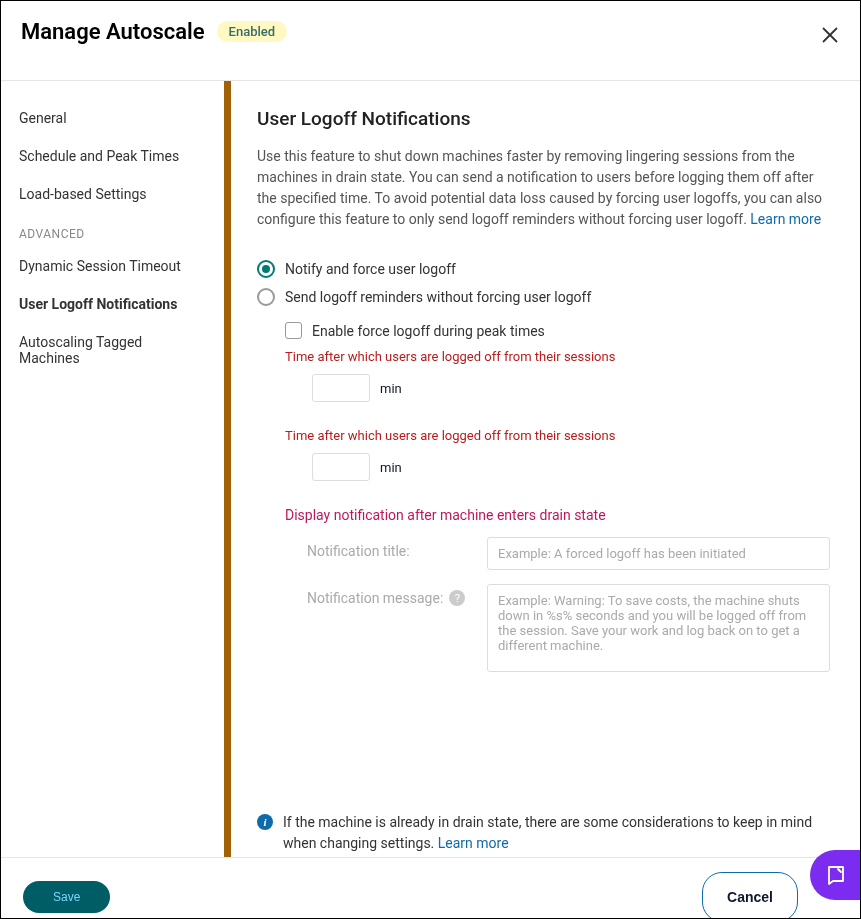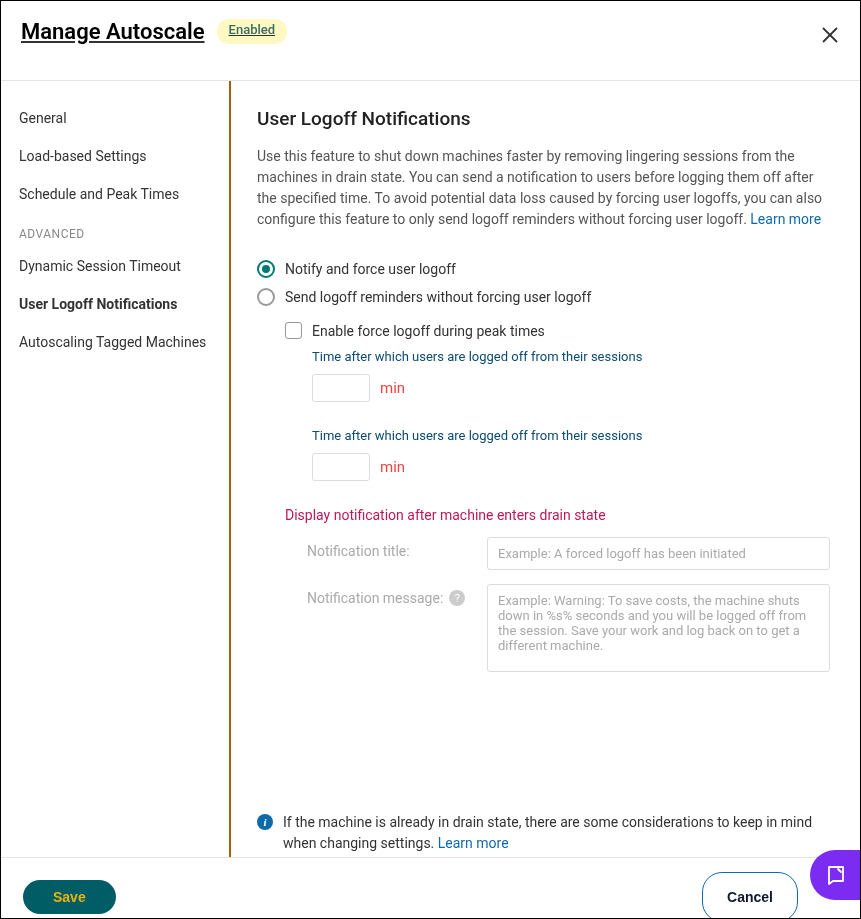--- a/index.html
+++ b/index.html
@@ -13,23 +13,23 @@
       color: #333;
       background: #fff;
       width: 861px;
       height: 919px;
       border: 1px solid #000;
       overflow: hidden;
       position: relative;
     }
     .header {
       display: flex;
+      align-items: center;
       padding: 18px 20px 0 20px;
       position: relative;
-      text-decoration: underline;
     }
     .header-title {
       font-size: 22px;
       font-weight: 600;
       color: #000;
     }
     .badge {
       margin-left: 12px;
       padding: 3px 12px;
       background: #fef9c3;
@@ -52,21 +52,21 @@
       margin: 10px 20px 0 20px;
     }
     .body {
       display: flex;
       height: calc(100% - 140px);
       border-top: 1px solid #e5e5e5;
     }
     .sidebar {
       width: 230px;
       min-width: 230px;
-      border-right: 2px solid #a16207;
+      border-right: 7px solid #a16207;
       padding-top: 18px;
     }
     .sidebar-item {
       padding: 11px 18px;
       font-size: 14px;
       color: #333;
       cursor: pointer;
     }
     .sidebar-item.active {
       font-weight: 700;
@@ -142,42 +142,41 @@
     }
     .checkbox {
       width: 17px;
       height: 17px;
       border: 1.5px solid #999;
       border-radius: 3px;
       margin-right: 10px;
       flex-shrink: 0;
     }
     .sub-help {
-      margin-left: 27px;
-      color: #0c4a6e;
+      color: #b91c1c;
       font-size: 13px;
       margin-bottom: 10px;
     }
     .input-row {
       margin-left: 27px;
       display: flex;
       align-items: center;
       gap: 10px;
     }
     .small-input {
       width: 58px;
       height: 28px;
       border: 1px solid #ddd;
       border-radius: 3px;
       padding: 0 6px;
       font-size: 13px;
     }
     .unit {
-      color: #ef4444;
-      font-size: 15px;
+      color: #0f172a;
+      font-size: 13px;
     }
     .section-label {
       font-weight: 400;
       color: #be185d;
       margin-left: 28px;
       margin-top: 20px;
       margin-bottom: 14px;
       font-size: 14px;
     }
     .form-row {
@@ -270,26 +269,26 @@
     .footer {
       border-top: 1px solid #e5e5e5;
       padding: 14px 22px;
       display: flex;
       align-items: center;
       justify-content: space-between;
       background: #fff;
     }
     .btn-primary {
       background: #005d66;
-      color: #eab308;
+      color: #7dd3fc;
       border: none;
       padding: 9px 30px;
       border-radius: 20px;
-      font-size: 14px;
-      font-weight: 700;
+      font-size: 12px;
+      font-weight: 400;
       cursor: pointer;
     }
     .btn-secondary {
       background: #fff;
       color: #0f172a;
       border: 1.5px solid #0f6ba8;
       padding: 16px 24px;
       border-radius: 20px;
       font-size: 14px;
       font-weight: 700;
@@ -328,22 +327,22 @@
       <line x1="3" y1="3" x2="17" y2="17"></line>
       <line x1="17" y1="3" x2="3" y2="17"></line>
     </svg>
   </span>
 </div>
 <div class="header-sub"></div>
 
 <div class="body">
   <div class="sidebar">
     <div class="sidebar-item">General</div>
+    <div class="sidebar-item">Schedule and Peak Times</div>
     <div class="sidebar-item">Load-based Settings</div>
-    <div class="sidebar-item">Schedule and Peak Times</div>
     <div class="sidebar-heading">ADVANCED</div>
     <div class="sidebar-item">Dynamic Session Timeout</div>
     <div class="sidebar-item active">User Logoff Notifications</div>
     <div class="sidebar-item">Autoscaling Tagged Machines</div>
   </div>
 
   <div class="main">
     <div class="page-title">User Logoff Notifications</div>
     <div class="description">
       <span>Use this feature to shut down machines faster by removing lingering sessions from the machines in drain state. You can send a notification to users before logging them off after the specified time. To avoid potential data loss caused by forcing user logoffs, you can also configure this feature to only send logoff reminders without forcing user logoff. </span><a href="#">Learn more</a>

